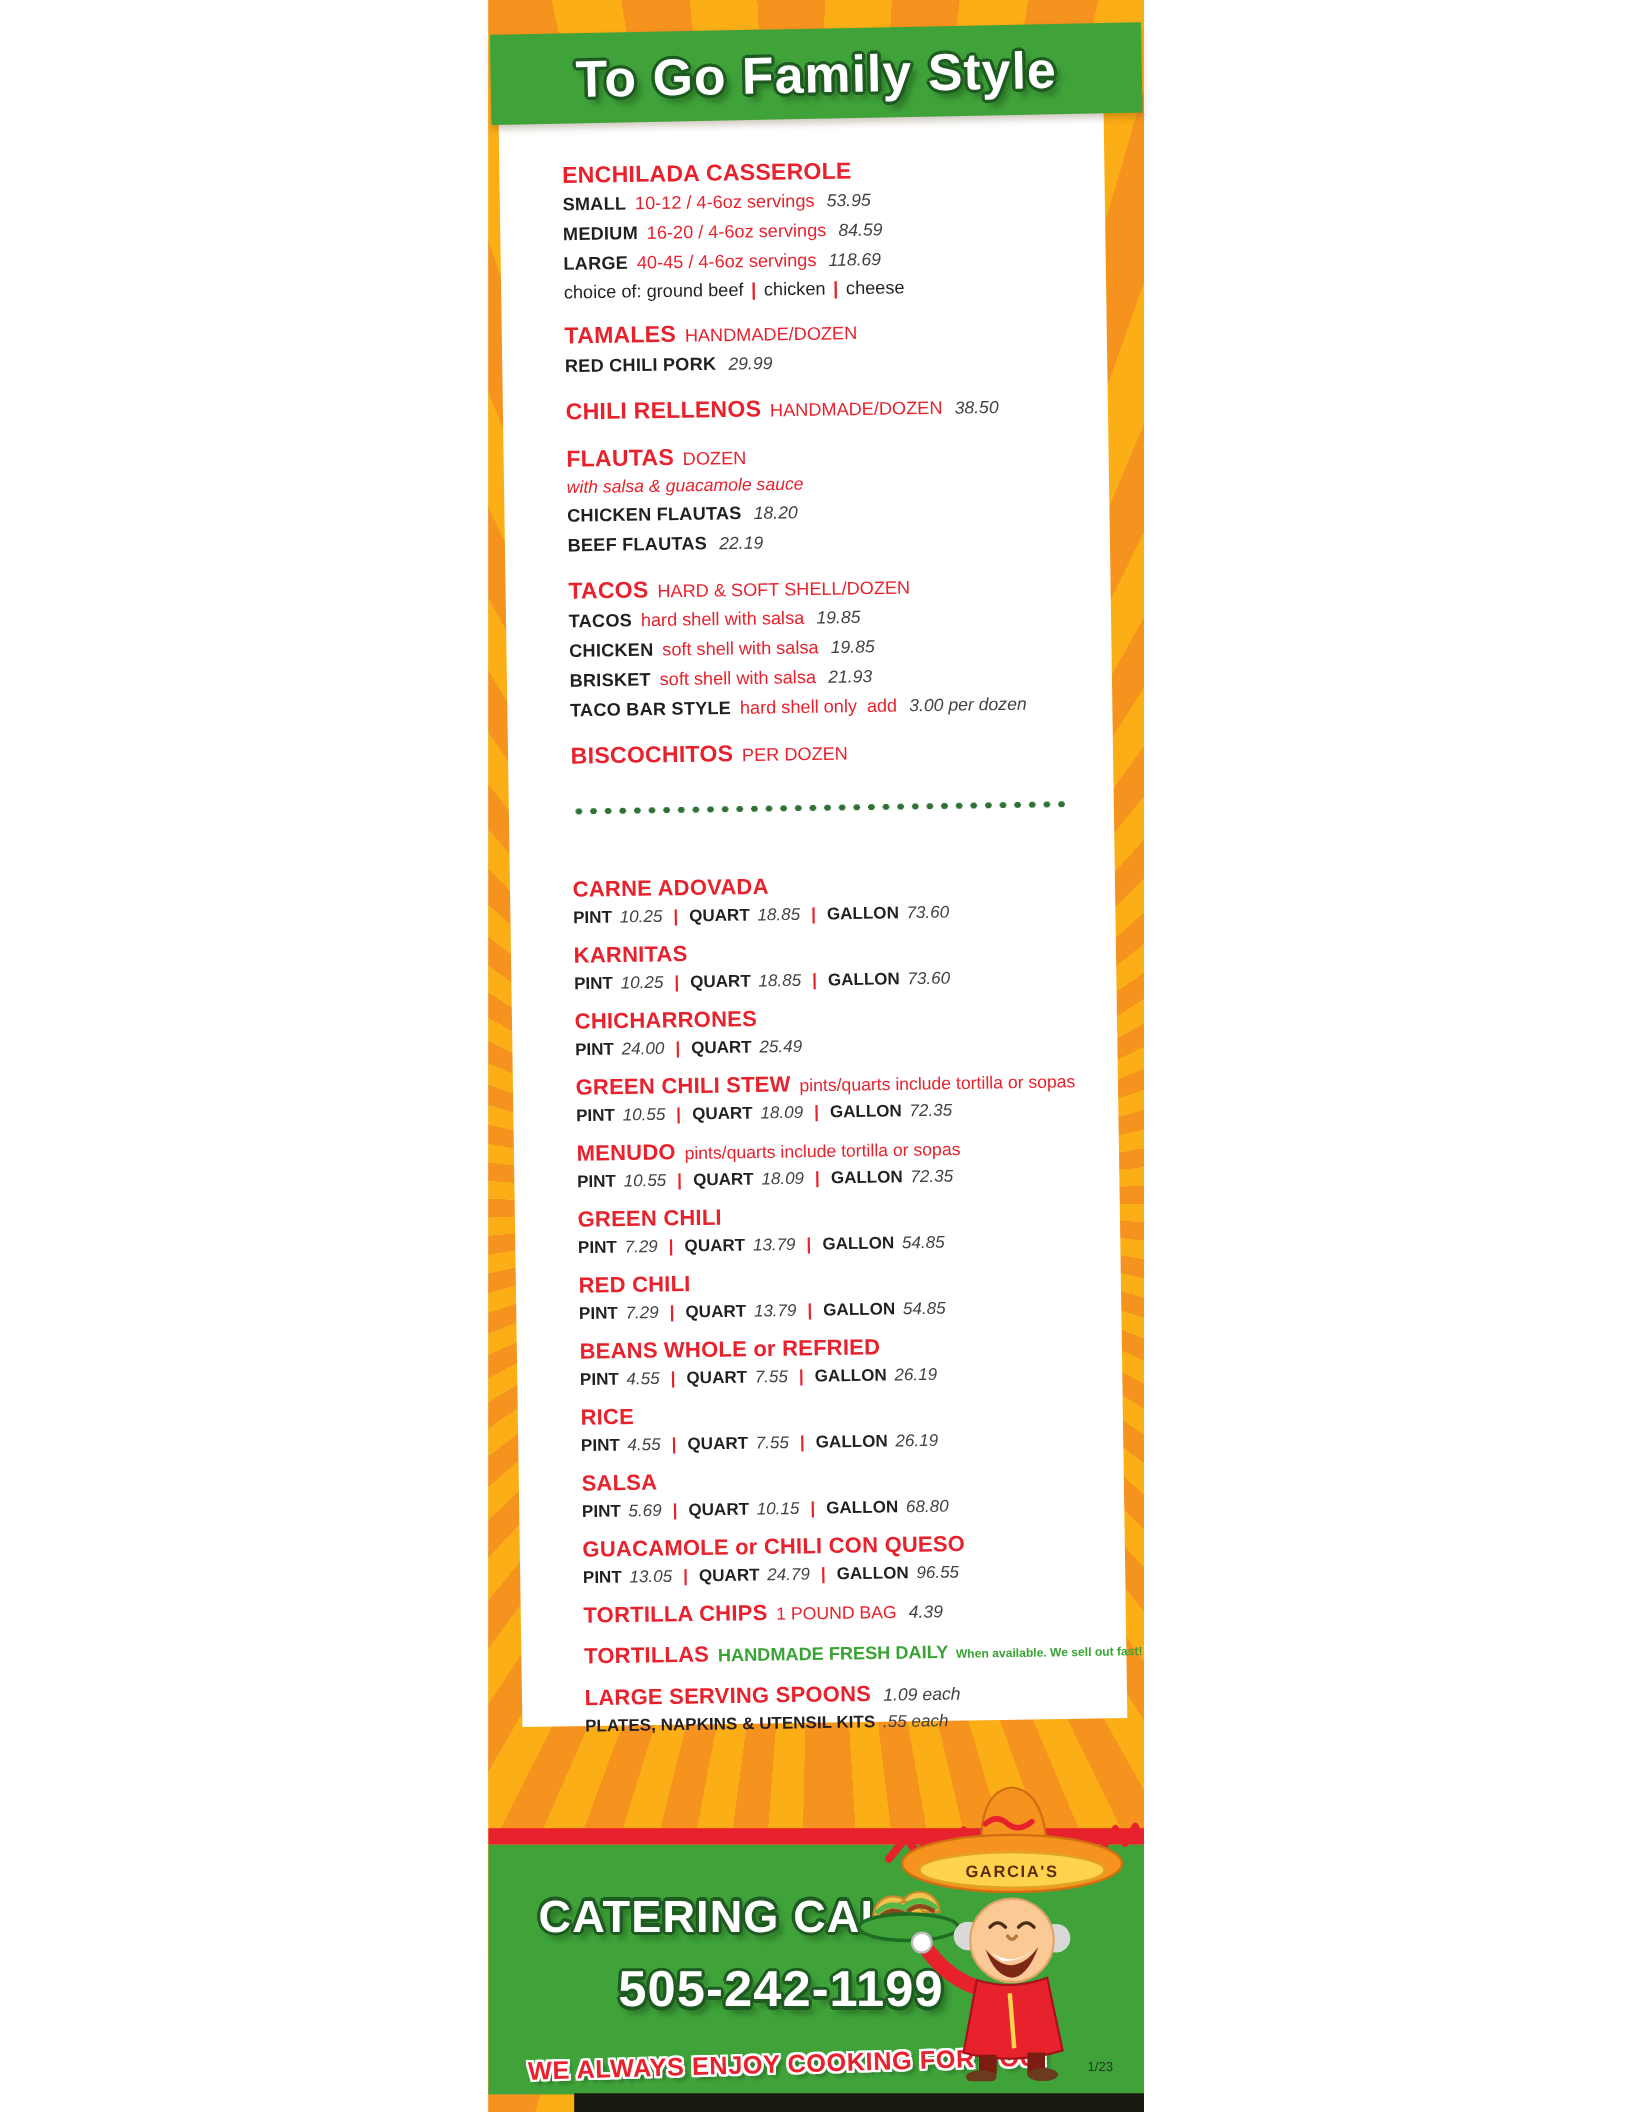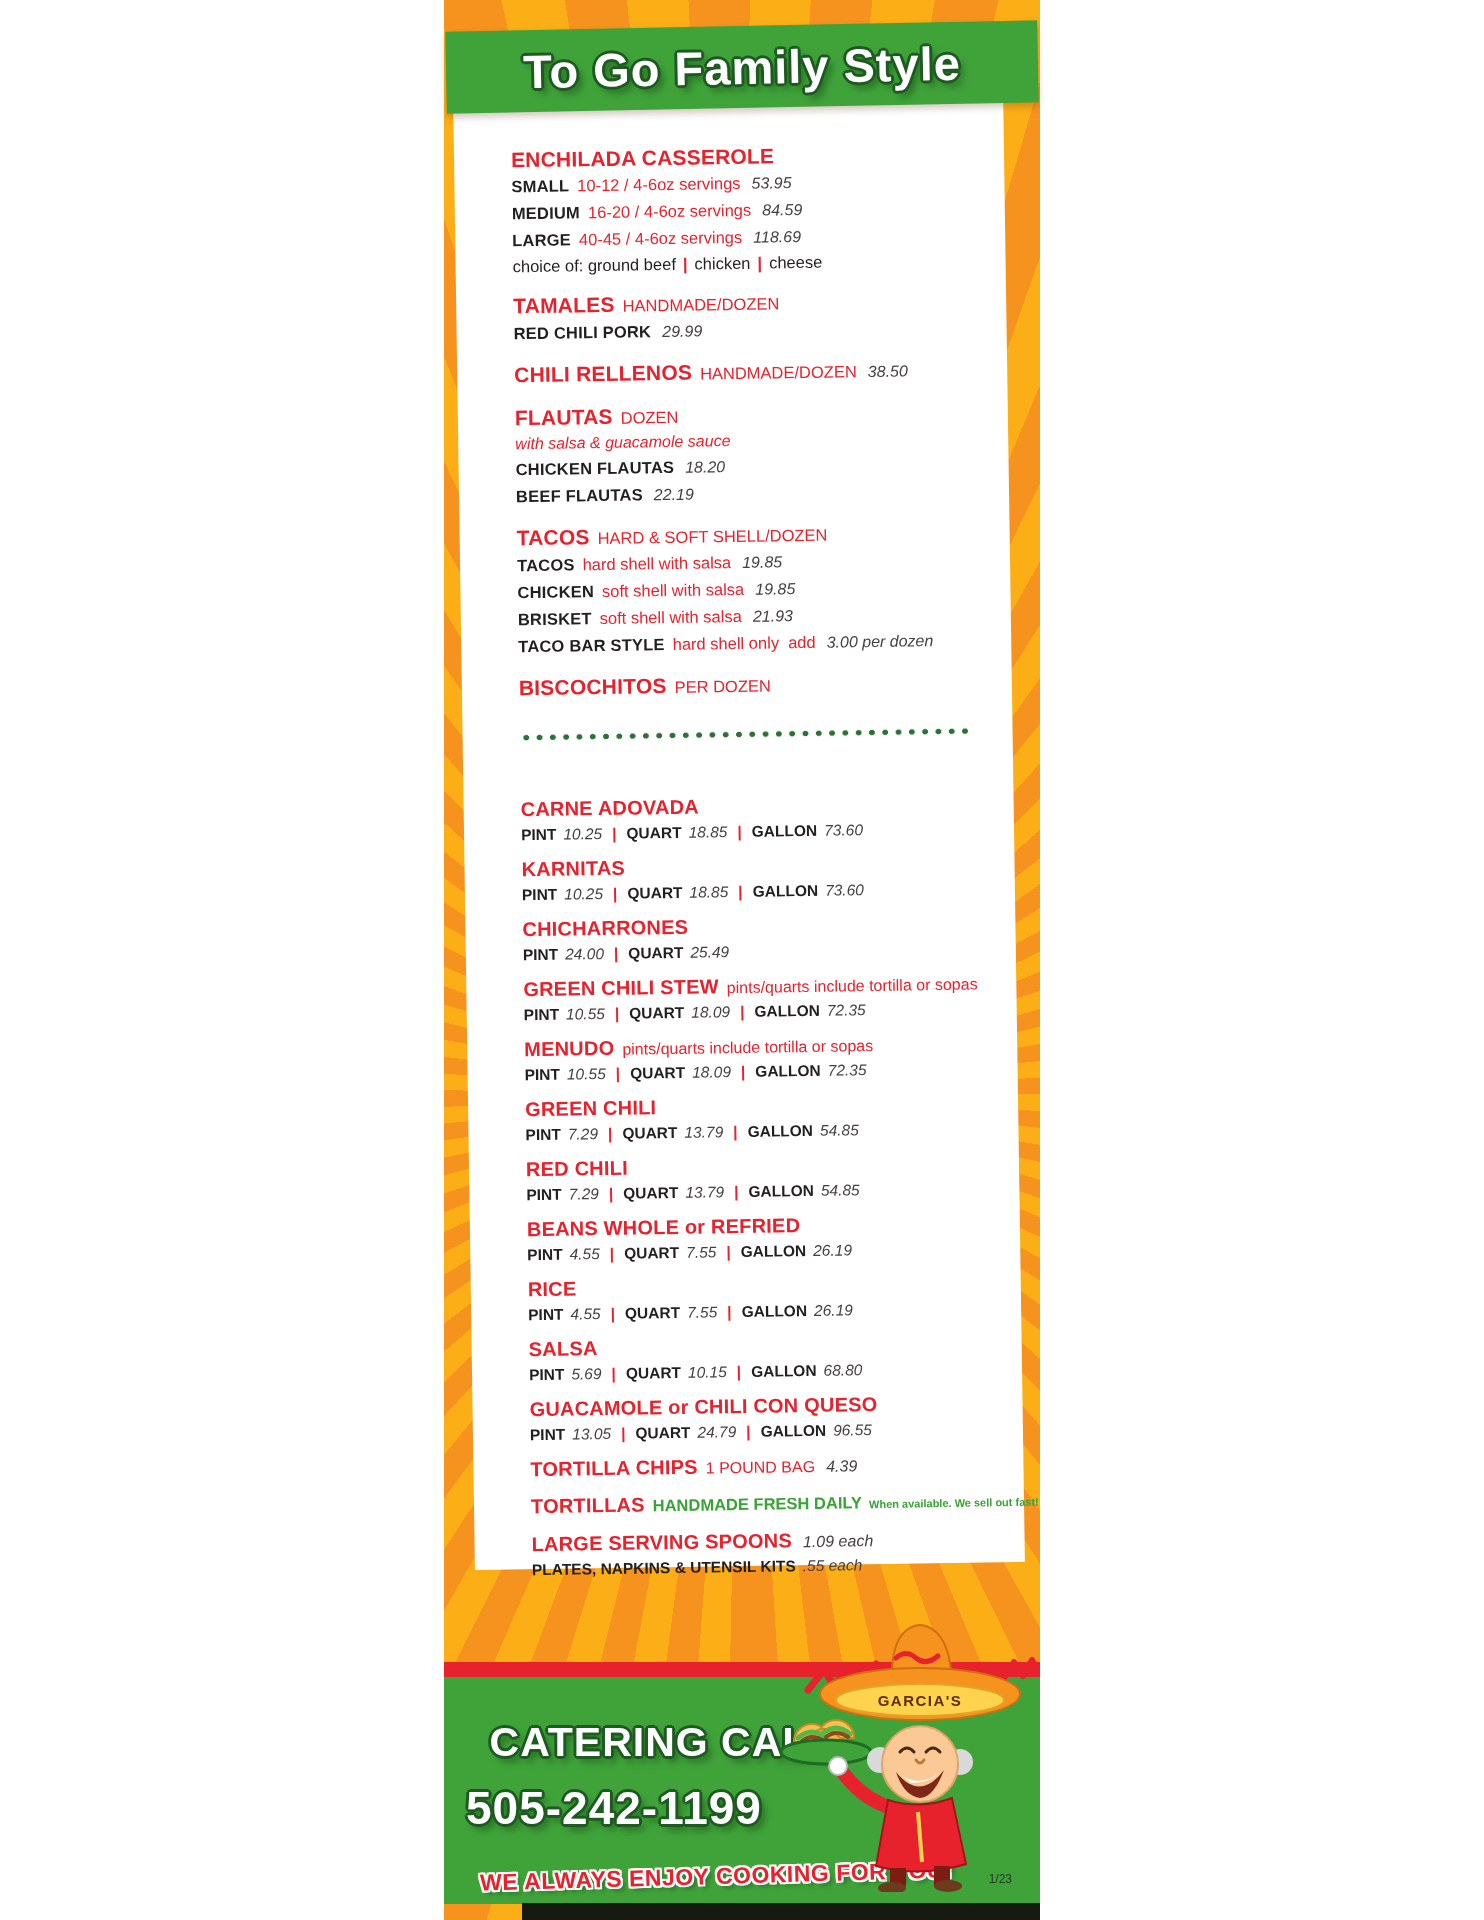--- a/index.html
+++ b/index.html
@@ -65,21 +65,21 @@
   
   .footer-stripe{position:absolute;left:0;top:1662px;width:100%;height:15px;background:#e8222d;z-index:1;}
   .footer{position:absolute;left:0;top:1677px;width:100%;height:227px;background:#3fa33a;z-index:1;}
   .catering{
     position:absolute;top:42px;left:22px;width:392px;text-align:center;
     font-size:41px;font-weight:800;color:#fff;letter-spacing:1px;white-space:nowrap;
     text-shadow:-2px -2px 0 #1e5b21,2px -2px 0 #1e5b21,-2px 2px 0 #1e5b21,2px 2px 0 #1e5b21,
       0 -3px 0 #1e5b21,0 3px 0 #1e5b21,-3px 0 0 #1e5b21,3px 0 0 #1e5b21,5px 6px 7px rgba(20,60,15,.55);
   }
   .phone{
-    position:absolute;top:104px;left:22px;width:392px;text-align:left;
+    position:absolute;top:104px;left:22px;width:392px;text-align:right;
     font-size:46px;font-weight:800;color:#fff;letter-spacing:1px;white-space:nowrap;
     text-shadow:-2px -2px 0 #1e5b21,2px -2px 0 #1e5b21,-2px 2px 0 #1e5b21,2px 2px 0 #1e5b21,
       0 -3px 0 #1e5b21,0 3px 0 #1e5b21,-3px 0 0 #1e5b21,3px 0 0 #1e5b21,5px 6px 7px rgba(20,60,15,.55);
   }
   .tagline{
     position:absolute;bottom:14px;left:36px;
     font-size:23px;font-weight:800;color:#e8222d;letter-spacing:.5px;white-space:nowrap;
     transform:rotate(-1.6deg);
     text-shadow:-2px -2px 0 #fff,2px -2px 0 #fff,-2px 2px 0 #fff,2px 2px 0 #fff,
       0 -2px 0 #fff,0 2px 0 #fff,-2px 0 0 #fff,2px 0 0 #fff,4px 4px 4px rgba(0,0,0,.35);

